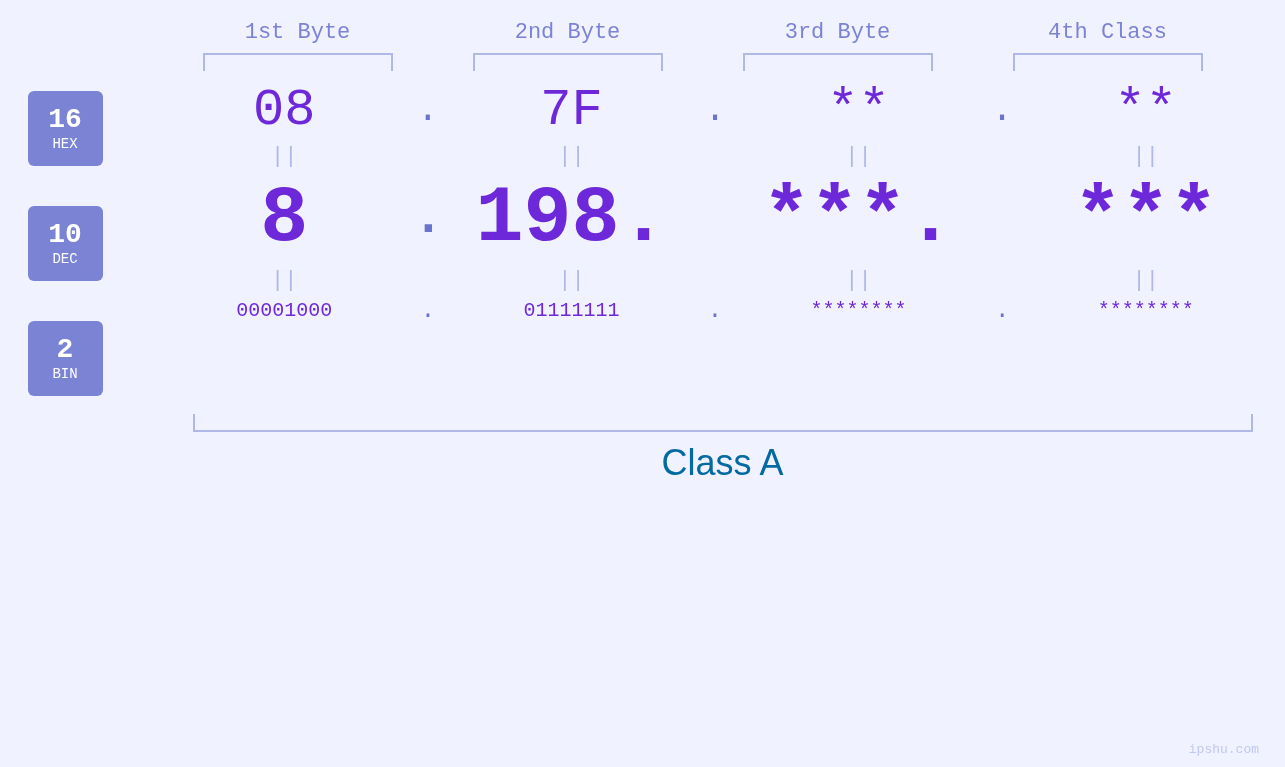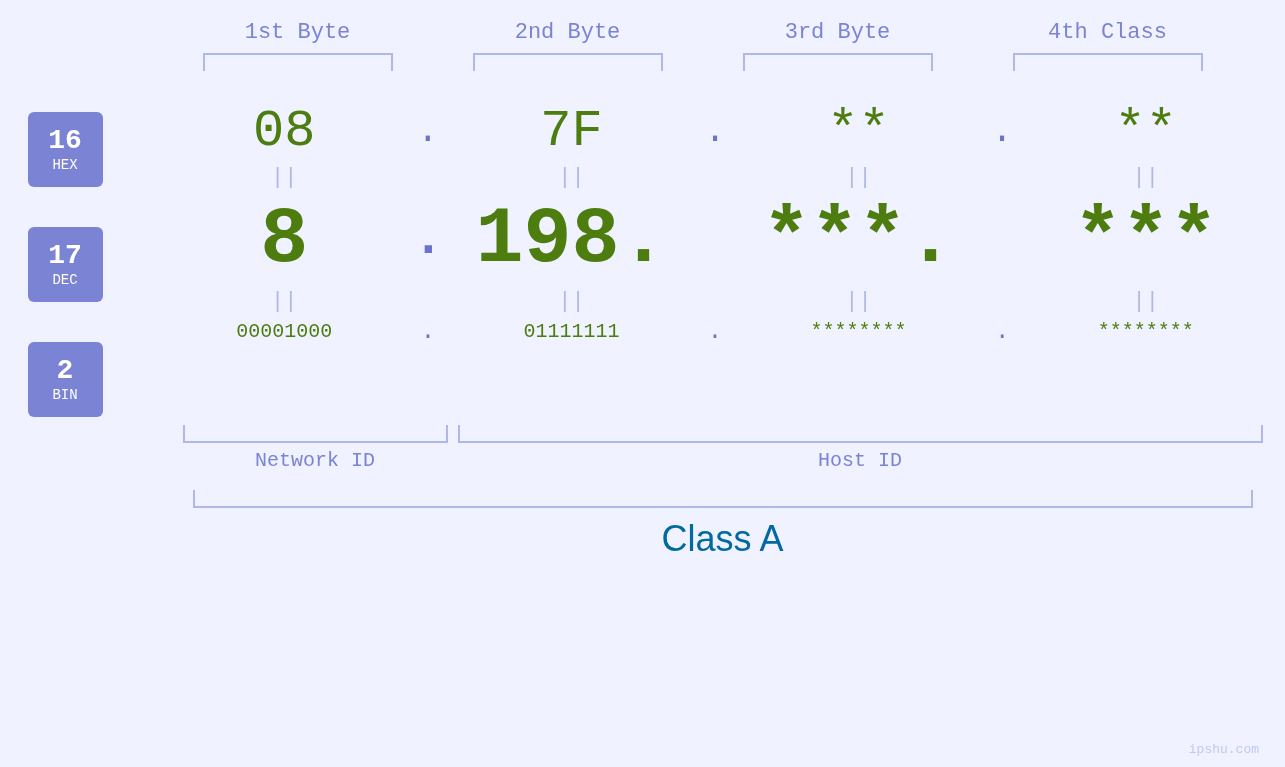--- a/index.html
+++ b/index.html
@@ -57,21 +57,20 @@
       border-right: 2px solid #b0b8e8;
     }
 
     
     .main-area {
       display: flex;
       flex-direction: row;
       align-items: flex-start;
       width: 1240px;
       margin-left: 20px;
-      margin-top: 21px;
     }
 
     
     .base-labels {
       display: flex;
       flex-direction: column;
       gap: 40px;
       margin-top: 10px;
       margin-right: 60px;
     }
@@ -112,21 +111,21 @@
       display: flex;
       flex-direction: row;
       align-items: center;
       justify-content: space-around;
       width: 100%;
     }
 
     .cell {
       width: 230px;
       text-align: center;
-      color: #4d7c0f;
+      color: #6d28d9;
       font-family: 'Courier New', Courier, monospace;
     }
 
     .dot {
       color: #6b74cc;
       font-family: 'Courier New', Courier, monospace;
     }
 
     
     .hex-row .cell {
@@ -289,21 +288,21 @@
   </div>
 
   <div class="main-area">
 
     <div class="base-labels">
       <div class="base-badge">
         <span class="base-num">16</span>
         <span class="base-name">HEX</span>
       </div>
       <div class="base-badge">
-        <span class="base-num">17</span>
+        <span class="base-num">10</span>
         <span class="base-name">DEC</span>
       </div>
       <div class="base-badge">
         <span class="base-num">2</span>
         <span class="base-name">BIN</span>
       </div>
     </div>
 
     <div class="rows-area">
 
@@ -353,30 +352,20 @@
         <div class="cell">01111111</div>
         <div class="dot spacer-dot" style="font-size:24px;">.</div>
         <div class="cell">********</div>
         <div class="dot spacer-dot" style="font-size:24px;">.</div>
         <div class="cell">********</div>
       </div>
 
     </div>
   </div>
 
-  <div class="bottom-bracket-area">
-    <div class="bottom-brackets">
-      <div class="bracket-bottom-left"></div>
-      <div class="bracket-bottom-right"></div>
-    </div>
-    <div class="bottom-labels">
-      <div class="network-id-label">Network ID</div>
-      <div class="host-id-label">Host ID</div>
-    </div>
-  </div>
 
   <div class="full-bottom-bracket-area">
     <div class="full-bottom-bracket"></div>
   </div>
 
   <div class="class-label">Class A</div>
 
   <div class="watermark">ipshu.com</div>
 
 </div>

